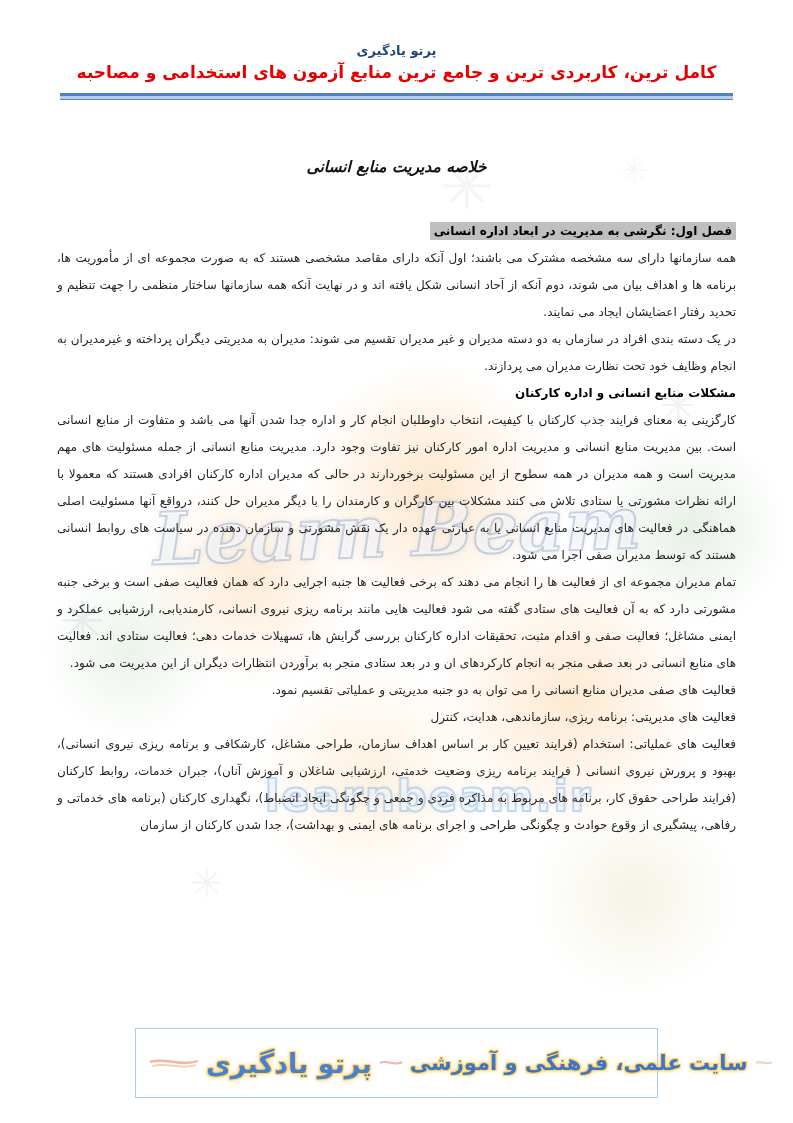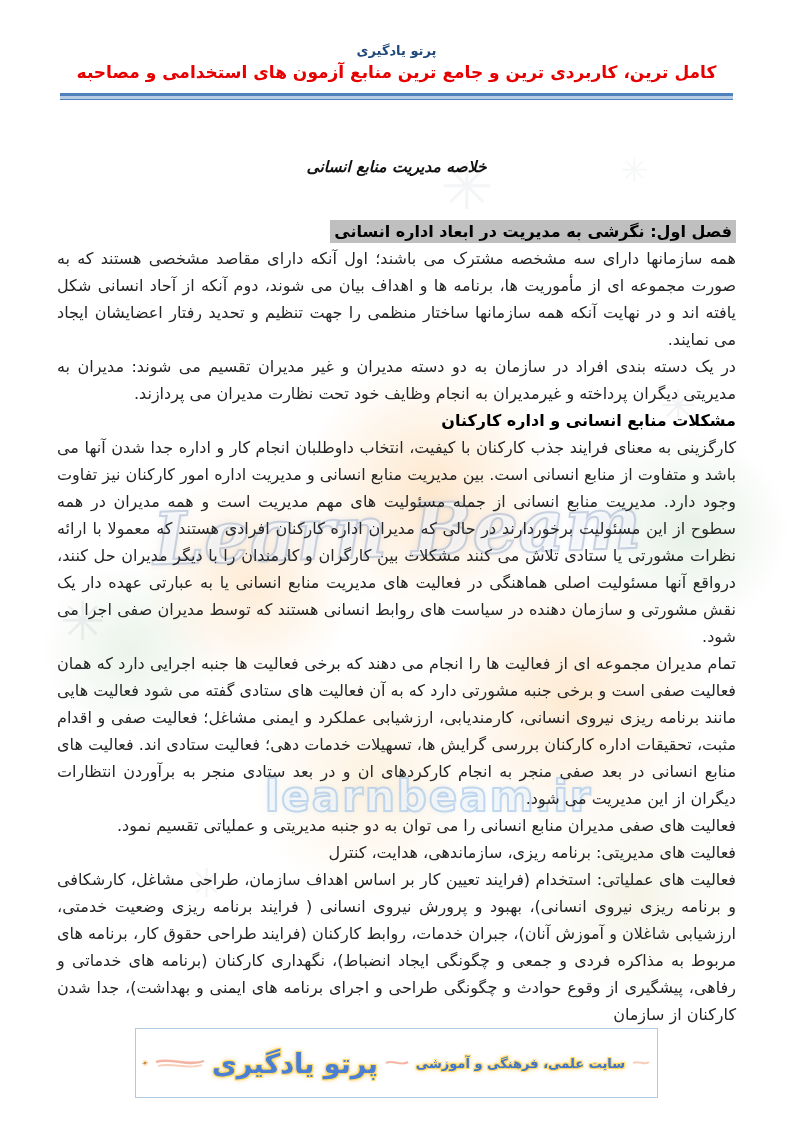--- a/index.html
+++ b/index.html
@@ -61,41 +61,41 @@
     color:rgba(255,255,255,.5);
     -webkit-text-stroke:2px rgba(150,190,230,.55);
     text-shadow:0 0 5px rgba(150,190,230,.3);
   }
 
   
   .doc-body{
     position:relative;z-index:2;
     margin:42px 57px 0 57px;
     direction:rtl;text-align:justify;
-    font-size:16px;line-height:27px;
+    font-size:12px;line-height:27px;
   }
   .para{margin:0;}
   .chapter-hl{background:#bfbfbf;font-weight:bold;padding:2px 4px;color:#000;}
   .subheading{font-weight:bold;color:#000;}
   .u{text-underline-offset:3px;}
 
   
   .footer-banner{
     position:absolute;z-index:2;
     left:135px;top:1028px;width:523px;height:70px;
     border:1px solid #aecbe8;background:#fff;
     display:flex;align-items:center;justify-content:flex-start;
     gap:6px;padding:0 6px;box-sizing:border-box;
   }
   .footer-title{
     font-size:27px;font-weight:bold;color:#4a7fd4;white-space:nowrap;
     text-shadow:-1px -1px 0 #ffd966,1px -1px 0 #ffd966,-1px 1px 0 #ffd966,1px 1px 0 #ffd966,0 0 5px #ffb734;
   }
   .footer-sub{
-    font-size:13px;font-weight:bold;color:#3f74c9;white-space:nowrap;
+    font-size:21px;font-weight:bold;color:#3f74c9;white-space:nowrap;
     text-shadow:-1px -1px 0 #ffd966,1px -1px 0 #ffd966,-1px 1px 0 #ffd966,1px 1px 0 #ffd966,0 0 5px #ffb734;
   }
   .scribble{flex:0 0 auto;opacity:.8;}
 </style>
 </head>
 <body>
 
 <div class="page">
 
   <div class="bg-decor">

